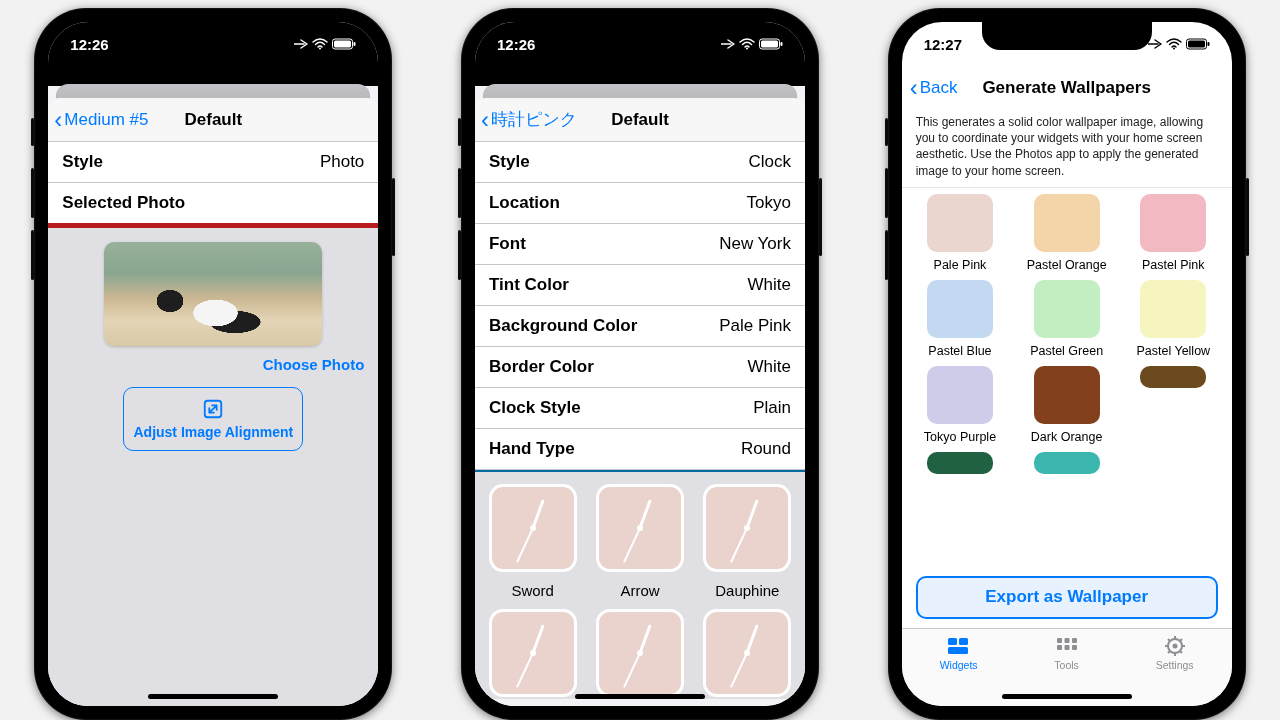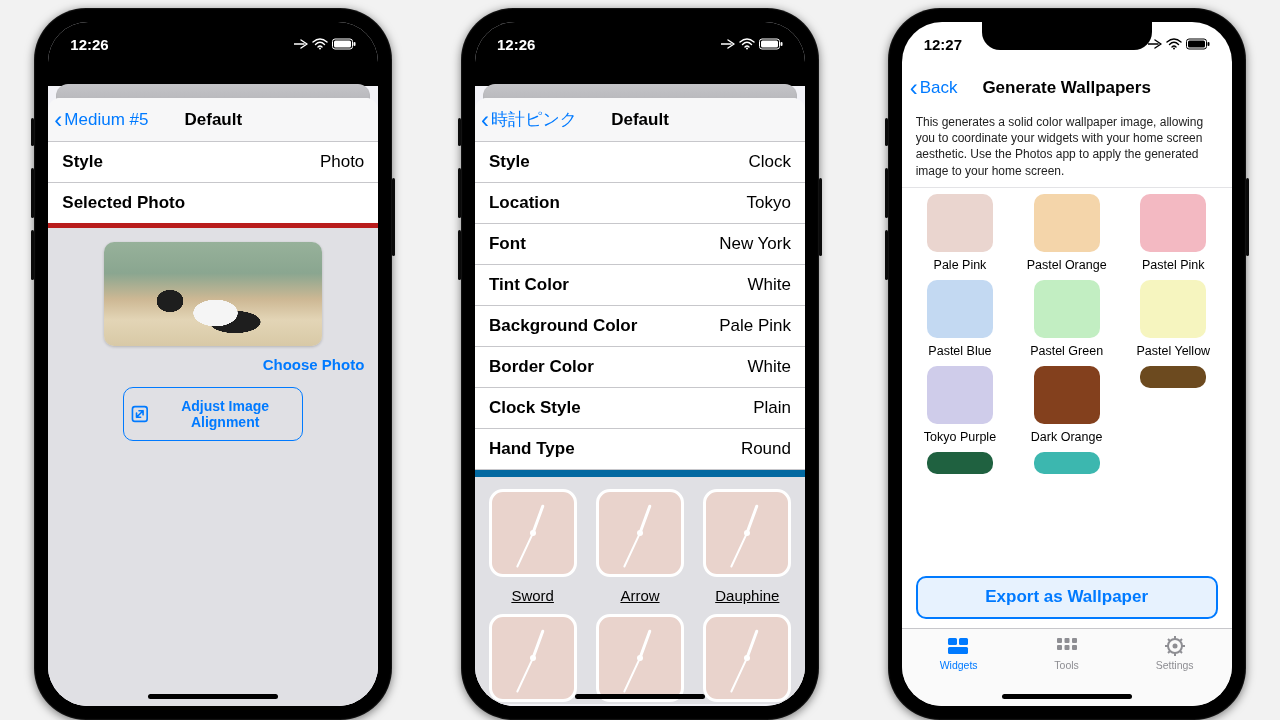--- a/index.html
+++ b/index.html
@@ -92,21 +92,21 @@
     background:
       radial-gradient(ellipse 24px 20px at 20% 35%, #1e1e1e 55%, transparent 56%),
       radial-gradient(ellipse 40px 24px at 55% 55%, #f5f5f5 55%, transparent 56%),
       radial-gradient(ellipse 46px 20px at 70% 70%, #1e1e1e 55%, transparent 56%);
   }
   .choose { color:#007aff; font-size:15px; font-weight:600; margin-top:10px;text-align:right;}
   .align-btn {
     margin:14px auto 0; width:180px;
     border:1.5px solid #007aff; border-radius:10px;
     color:#007aff; padding:10px 6px; font-size:14px; font-weight:600;
-    display:flex; align-items:center; gap:4px;
+    display:flex; flex-direction:column; align-items:center; gap:4px;
     background:#fff0;
   }
   .align-btn svg { width:22px; height:22px; }
 
   .hand-grid {
     display:grid; grid-template-columns:repeat(3,1fr);
     gap:10px 12px; padding:12px 10px 2px; background:#e0e0e4;
   }
   .hand-cell { text-align:center; font-size:15px; }
   .hand-tile {
@@ -272,21 +272,21 @@
           </div>
           <div class="row">
             <span class="label">Clock Style</span>
             <span class="val">Plain</span>
           </div>
           <div class="row">
             <span class="label">Hand Type</span>
             <span class="val">Round</span>
           </div>
         </div>
-    <div class="hand-grid" style="border-top:7px solid #0369a1;text-decoration:underline;">
+    <div class="hand-grid" style="border-top:2px solid #0369a1;">
       <div class="hand-cell">
             <div class="hand-tile">
               <span class="dot"></span>
             </div>
           </div>
       <div class="hand-cell">
             <div class="hand-tile">
               <span class="dot"></span>
             </div>
           </div>

